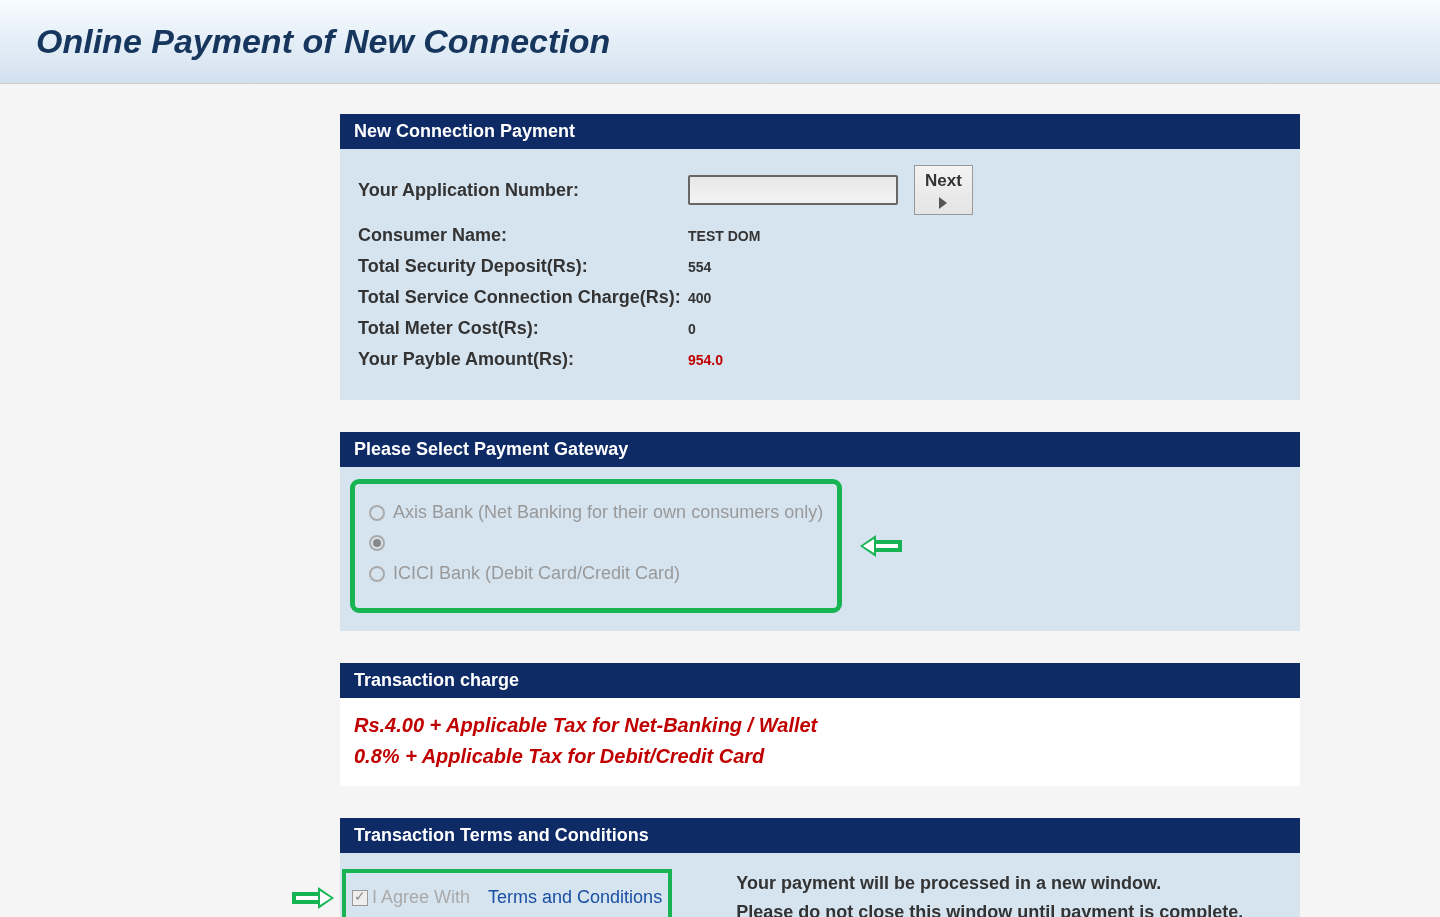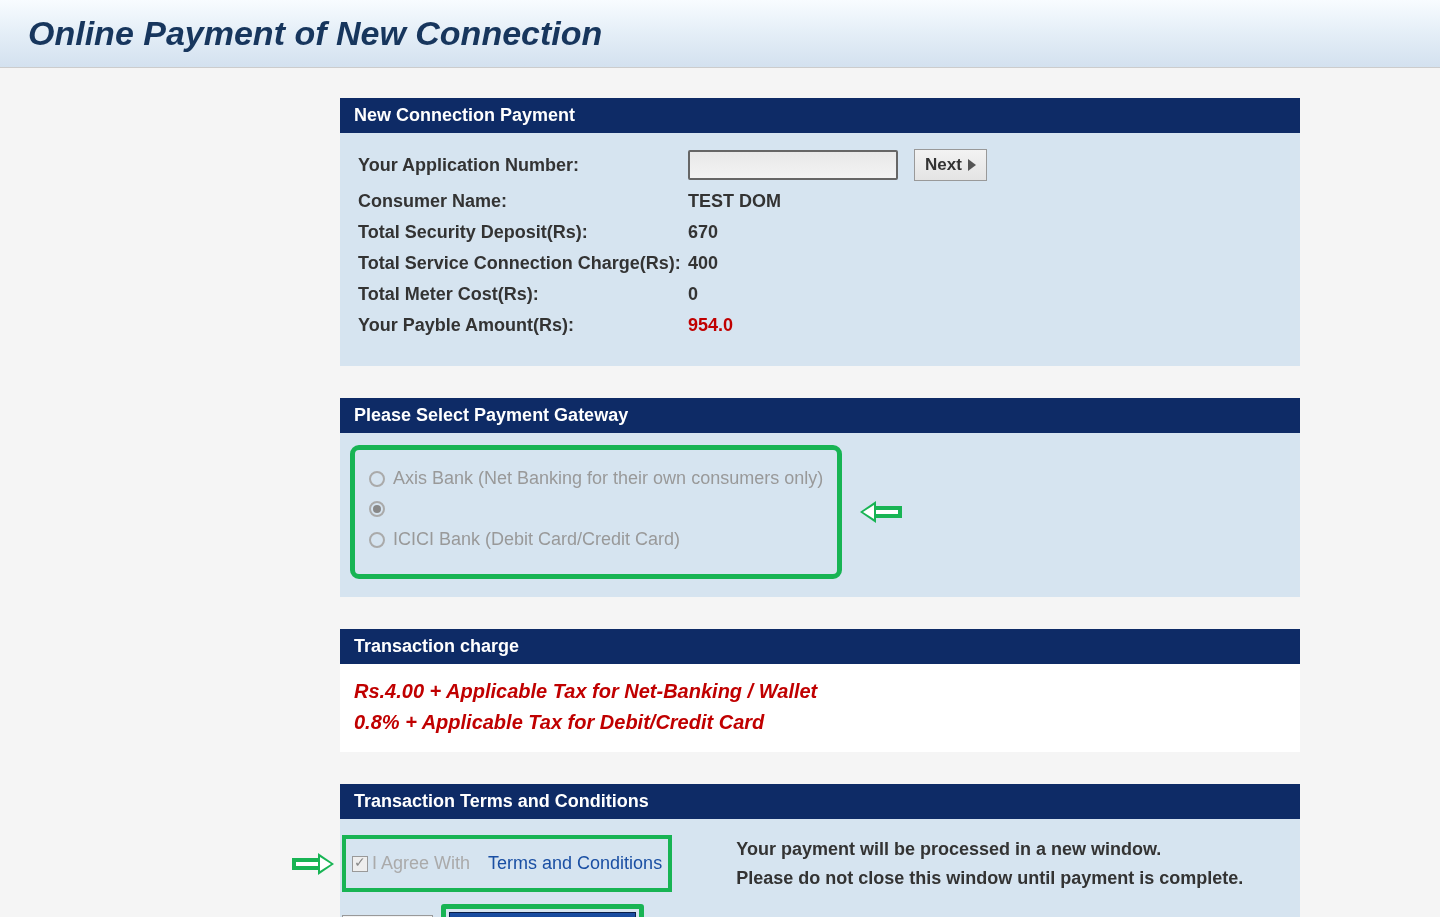--- a/index.html
+++ b/index.html
@@ -13,54 +13,54 @@
   .page-title-bar {
     background: linear-gradient(to bottom, #f8fcff 0%, #e4eef7 50%, #d3e1ef 100%);
     padding: 10px 24px;
     border-bottom: 1px solid #ccc;
   }
   .page-title {
     font-size: 34px;
     font-weight: bold;
     font-style: italic;
     color: #17365d;
-    margin: 4px;
+    margin: 12px;
   }
   .content {
     padding: 30px 20px 30px 340px;
   }
   .panel {
     background: #d6e4f0;
     margin-bottom: 32px;
     width: 960px;
   }
   .panel-white { background: #ffffff; padding: 12px 14px 14px 14px; font-style: italic; }
   .panel-header {
     background: #0e2b66;
     color: #fff;
     font-weight: bold;
     padding: 7px 14px;
     font-size: 18px;
   }
   .panel-body { padding: 16px 18px 20px 18px; border-radius: 19px; }
   .field-row { display: flex; align-items: center; margin-bottom: 10px; }
   .field-label { font-weight: bold; color: #333; width: 330px; font-size: 18px; }
-  .field-value { font-weight: bold; color: #333; font-size: 18px; }
+  .field-value { font-weight: bold; color: #333; font-size: 14px; }
   .field-value.red { color: #c00000; }
   .app-input {
     width: 210px; height: 30px;
     background: linear-gradient(to bottom,#e8e8e8,#f3f3f3);
     border: 2px solid #666; border-radius: 2px;
     margin-right: 16px;
   }
   .btn-next {
     background: linear-gradient(to bottom,#f3f3f3,#e4e4e4);
     border: 1px solid #999;
     padding: 5px 10px; font-weight:bold; font-size:17px; color:#333;
-    display:inline-flex; align-items:center; gap:6px; cursor:pointer;
+    display:inline-flex; align-items:center; gap:6px; cursor:pointer;flex-direction:column;
   }
   .tri-right {
     width:0;height:0;border-top:6px solid transparent;border-bottom:6px solid transparent;border-left:8px solid #555;display:inline-block;
   }
   .paynow-row { display:flex; justify-content:flex-end; padding-right:40px; align-items:center; gap:14px; }
   .green-box { border: 5px solid #18b454; padding: 4px 6px; display:inline-block; border-radius:4px; }
   .btn-pay {
     background: linear-gradient(to bottom,#f8f8f8,#eaeaea);
     border:1px solid #888; padding:7px 18px; font-weight:bold; font-size:19px; color:#222; cursor:pointer;
   }
@@ -128,21 +128,21 @@
           <span>Next</span>
           <span class="tri-right"></span>
         </button>
       </div>
       <div class="field-row">
         <div class="field-label">Consumer Name:</div>
         <div class="field-value">TEST DOM</div>
       </div>
       <div class="field-row">
         <div class="field-label">Total Security Deposit(Rs):</div>
-        <div class="field-value">670</div>
+        <div class="field-value">554</div>
       </div>
       <div class="field-row">
         <div class="field-label">Total Service Connection Charge(Rs):</div>
         <div class="field-value">400</div>
       </div>
       <div class="field-row">
         <div class="field-label">Total Meter Cost(Rs):</div>
         <div class="field-value">0</div>
       </div>
       <div class="field-row">

